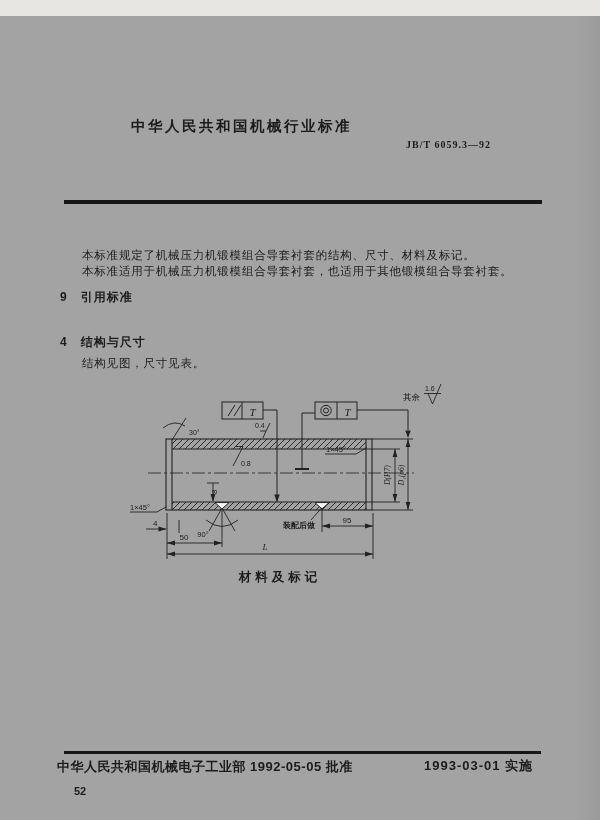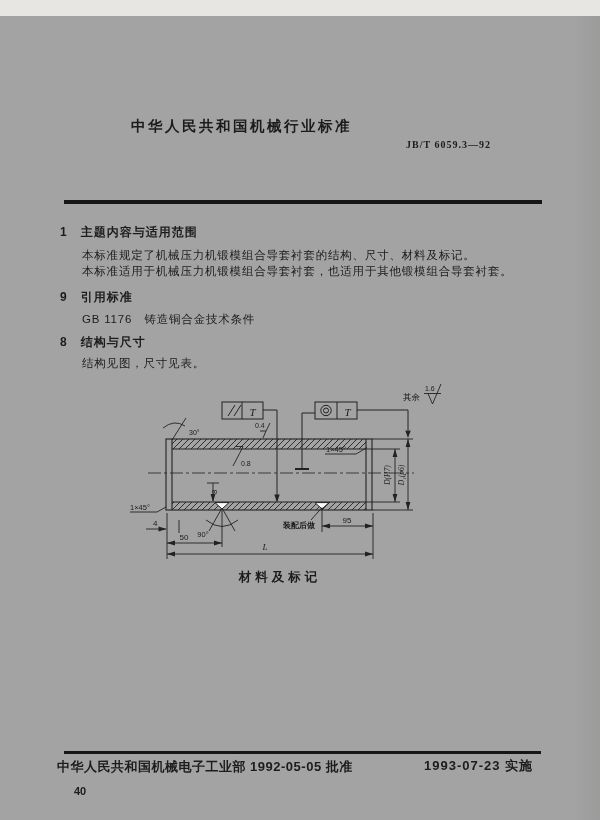--- a/index.html
+++ b/index.html
@@ -35,26 +35,24 @@
 </style>
 </head>
 <body>
 
 <div class="page">
 
   <div class="abs org-line">中华人民共和国机械行业标准</div>
   <div class="abs std-code">JB/T 6059.3—92</div>
   <div class="rule rule-top"></div>
 
-  <div class="abs sec-h h1">1　主题内容与适用范围</div>
   <div class="abs sec-p p2">本标准适用于机械压力机锻模组合导套衬套，也适用于其他锻模组合导套衬套。</div>
   <div class="abs sec-p p1">本标准规定了机械压力机锻模组合导套衬套的结构、尺寸、材料及标记。</div>
   <div class="abs sec-h h2">9　引用标准</div>
-  <div class="abs sec-p p3">GB 1176　铸造铜合金技术条件</div>
-  <div class="abs sec-h h3">8　结构与尺寸</div>
+  <div class="abs sec-h h3">4　结构与尺寸</div>
   <div class="abs sec-p p4">结构见图，尺寸见表。</div>
 
   <svg style="position:absolute;left:128px;top:360px;" width="322" height="215" viewBox="128 360 322 215">
     <defs>
       <pattern id="hatch" patternUnits="userSpaceOnUse" width="6" height="6">
         <path d="M-1,7 L7,-1" stroke="#333" stroke-width="0.9"></path>
       </pattern>
     </defs>
 
     <g stroke-width="1.1">
@@ -196,18 +194,18 @@
       <polygon points="408,423 405.6,431 410.4,431" fill="#222" stroke="none"></polygon>
       <polygon points="408,494 405.6,486 410.4,486" fill="#222" stroke="none"></polygon>
       <text class="ser" x="403.5" y="459" font-size="7.5" text-anchor="middle" transform="rotate(-90 403.5 459)">D₁(p6)</text>
     </g>
   </svg>
 
   <div class="abs fig-caption">材料及标记</div>
 
   <div class="rule rule-bottom"></div>
   <div class="abs foot-approve">中华人民共和国机械电子工业部 1992-05-05 批准</div>
-  <div class="abs foot-impl">1993-07-23 实施</div>
-  <div class="abs page-num">40</div>
+  <div class="abs foot-impl">1993-03-01 实施</div>
+  <div class="abs page-num">52</div>
 
   <div class="scan-edge-r"></div>
   <div class="scan-edge-b"></div>
 </div>
 
 </body></html>

